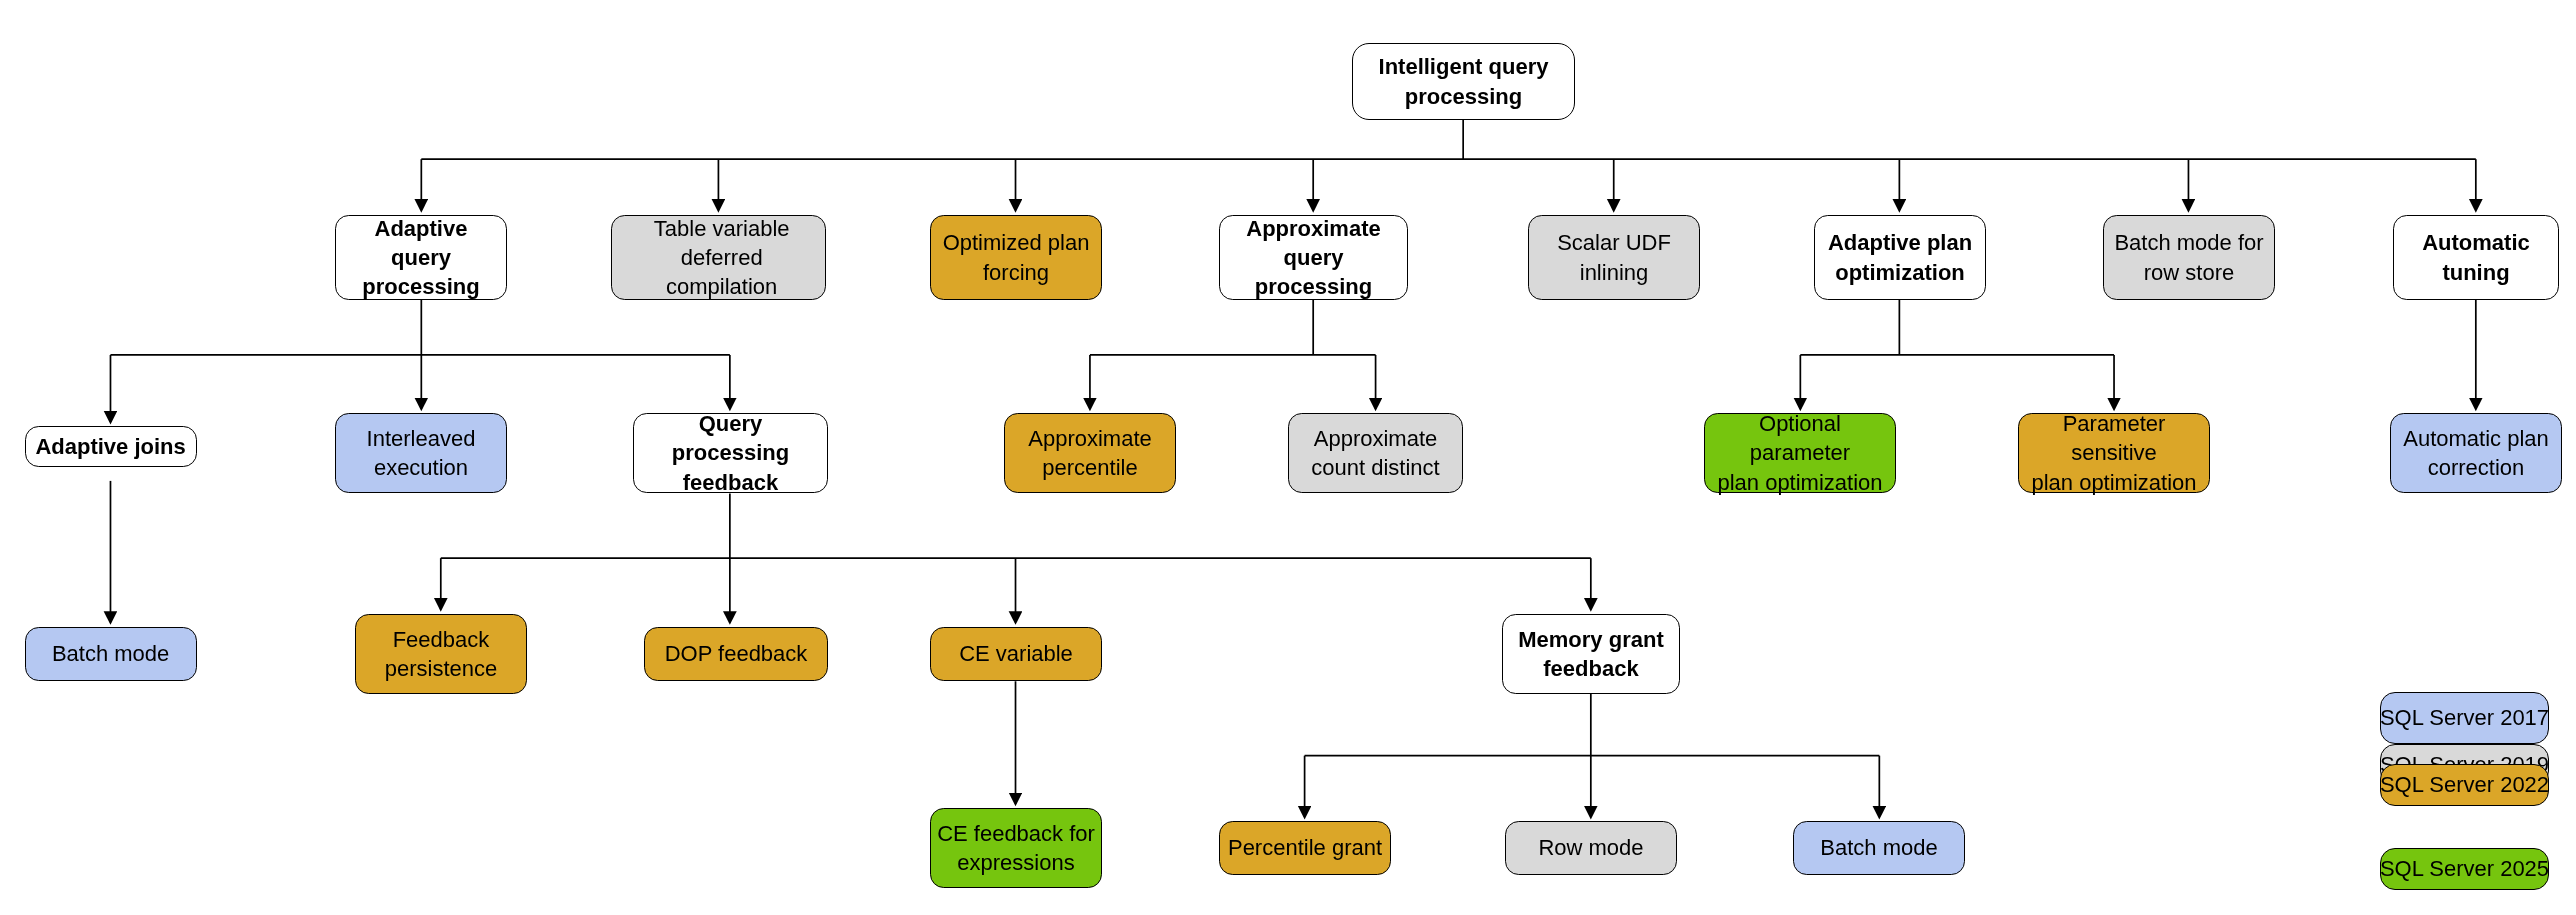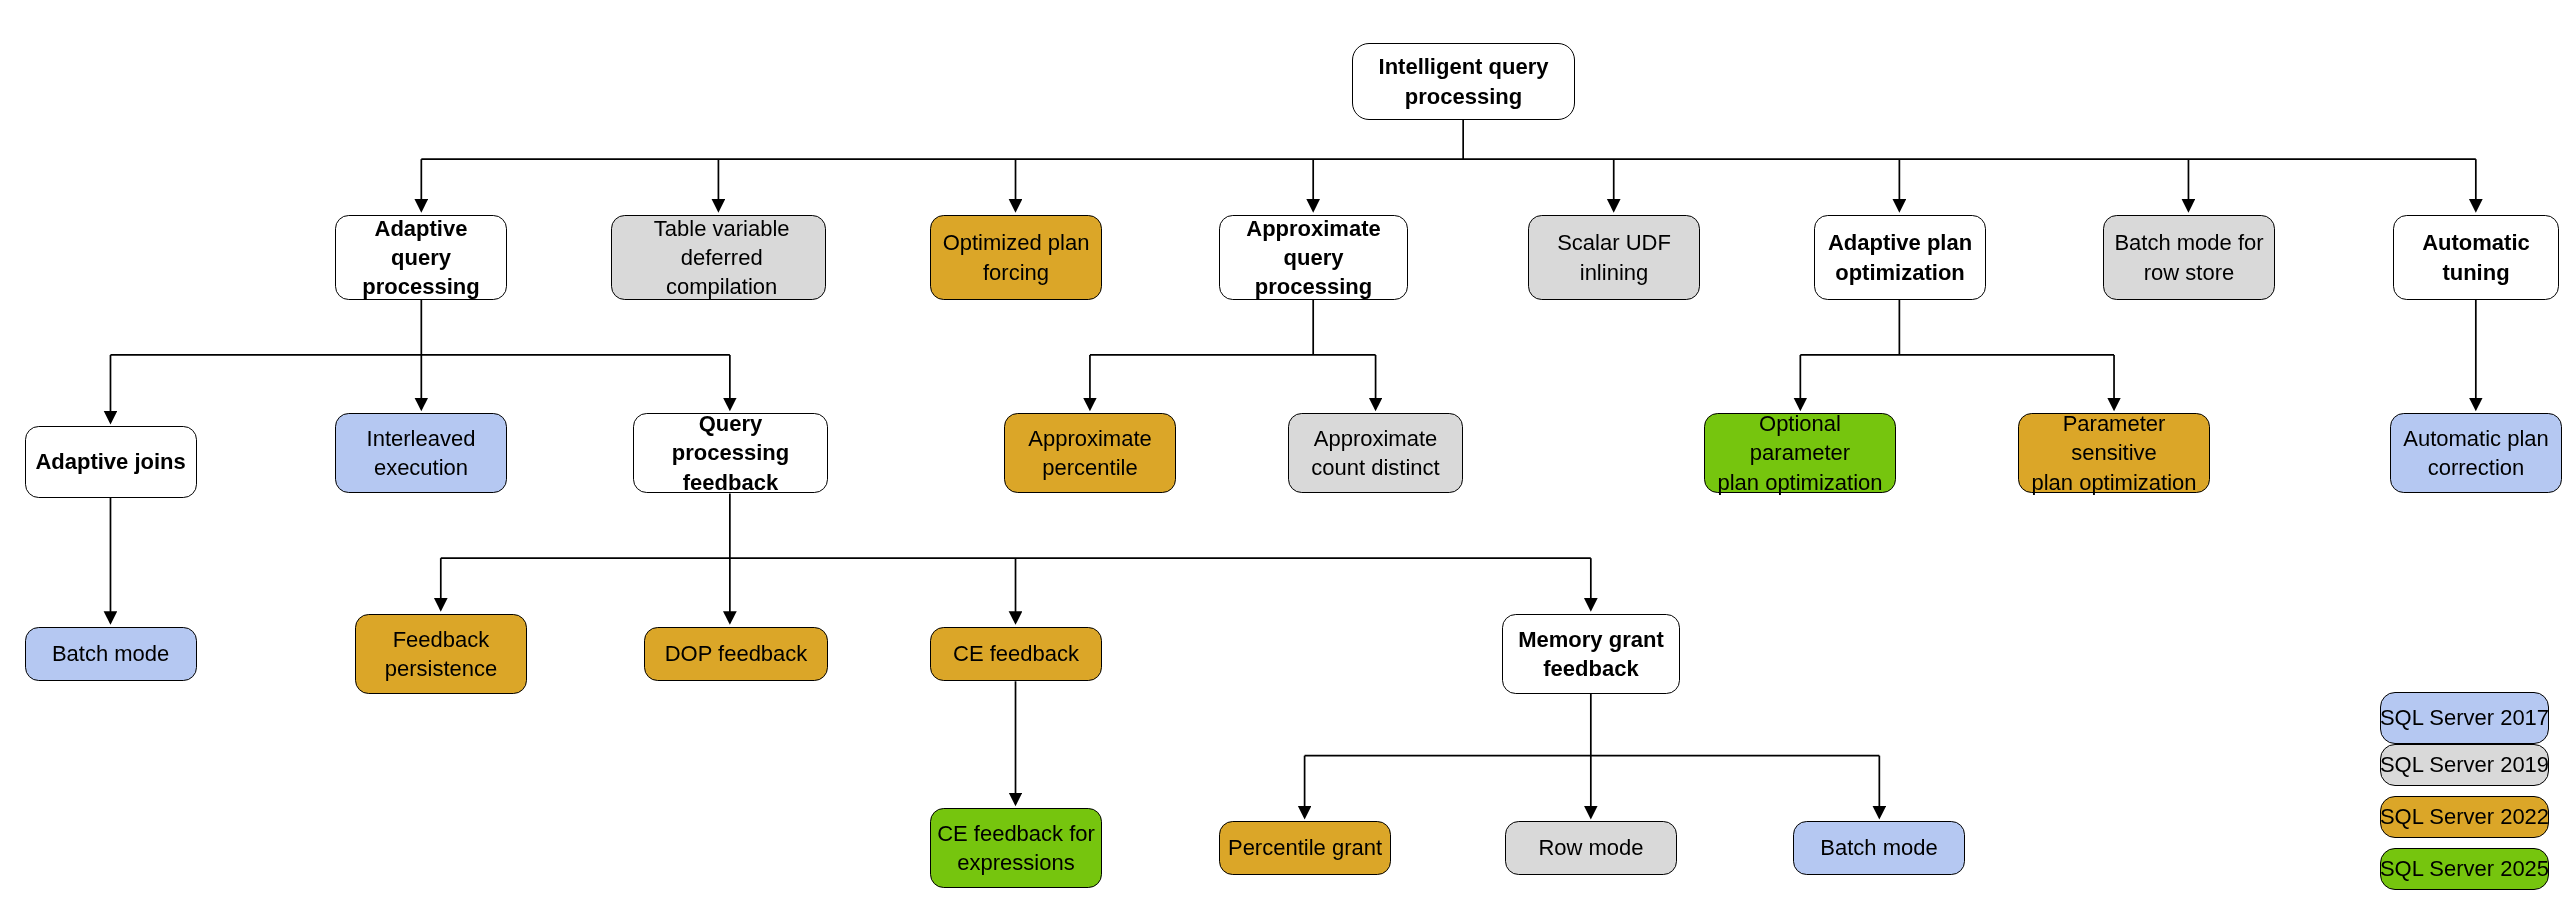--- a/index.html
+++ b/index.html
@@ -111,51 +111,51 @@
 query processing</div>
   <div class="node" style="left: 1528px; top: 215px; width: 172px; height: 85px; background: rgb(217, 217, 217);">Scalar UDF
 inlining</div>
   <div class="node cat" style="left: 1814px; top: 215px; width: 172px; height: 85px; background: rgb(255, 255, 255);">Adaptive plan
 optimization</div>
   <div class="node" style="left: 2103px; top: 215px; width: 172px; height: 85px; background: rgb(217, 217, 217);">Batch mode for
 row store</div>
   <div class="node cat" style="left: 2393px; top: 215px; width: 166px; height: 85px; background: rgb(255, 255, 255);">Automatic
 tuning</div>
 
-  <div class="node cat" style="left: 24.6px; top: 426px; width: 172px; height: 72px; background: rgb(255, 255, 255);">Adaptive joins</div>
+  <div class="node cat" style="left: 24.6px; top: 426px; width: 172px; height: 41px; background: rgb(255, 255, 255);">Adaptive joins</div>
   <div class="node" style="left: 335px; top: 413px; width: 172px; height: 80px; background: rgb(181, 200, 242);">Interleaved
 execution</div>
   <div class="node cat" style="left: 633px; top: 413px; width: 195px; height: 80px; background: rgb(255, 255, 255);">Query processing
 feedback</div>
   <div class="node" style="left: 1004px; top: 413px; width: 172px; height: 80px; background: rgb(219, 166, 40);">Approximate
 percentile</div>
   <div class="node" style="left: 1288px; top: 413px; width: 175px; height: 80px; background: rgb(217, 217, 217);">Approximate
 count distinct</div>
   <div class="node" style="left: 1704px; top: 413px; width: 192px; height: 80px; background: rgb(118, 197, 14);">Optional parameter
 plan optimization</div>
   <div class="node" style="left: 2018px; top: 413px; width: 192px; height: 80px; background: rgb(219, 166, 40);">Parameter sensitive
 plan optimization</div>
   <div class="node" style="left: 2390px; top: 413px; width: 172px; height: 80px; background: rgb(181, 200, 242);">Automatic plan
 correction</div>
 
   <div class="node" style="left: 24.6px; top: 627px; width: 172px; height: 54px; background: rgb(181, 200, 242);">Batch mode</div>
   <div class="node" style="left: 355px; top: 614px; width: 172px; height: 80px; background: rgb(219, 166, 40);">Feedback
 persistence</div>
   <div class="node" style="left: 644px; top: 627px; width: 184px; height: 54px; background: rgb(219, 166, 40);">DOP feedback</div>
-  <div class="node" style="left: 930px; top: 627px; width: 172px; height: 54px; background: rgb(219, 166, 40);">CE feedback</div>
+  <div class="node" style="left: 930px; top: 627px; width: 172px; height: 54px; background: rgb(219, 166, 40);">CE variable</div>
   <div class="node cat" style="left: 1502px; top: 614px; width: 178px; height: 80px; background: rgb(255, 255, 255);">Memory grant
 feedback</div>
 
   <div class="node" style="left: 930px; top: 808px; width: 172px; height: 80px; background: rgb(118, 197, 14);">CE feedback for
 expressions</div>
   <div class="node" style="left: 1219px; top: 821px; width: 172px; height: 54px; background: rgb(219, 166, 40);">Percentile grant</div>
   <div class="node" style="left: 1505px; top: 821px; width: 172px; height: 54px; background: rgb(217, 217, 217);">Row mode</div>
   <div class="node" style="left: 1793px; top: 821px; width: 172px; height: 54px; background: rgb(181, 200, 242);">Batch mode</div>
 
   <div>
     <div class="legend-item" style="left: 2380px; top: 692px; width: 169px; height: 52px; background: rgb(181, 200, 242); text-align: center;">SQL Server 2017</div>
     <div class="legend-item" style="left: 2380px; top: 744px; width: 169px; height: 42px; background: rgb(217, 217, 217);">SQL Server 2019</div>
-    <div class="legend-item" style="left: 2380px; top: 796px; width: 169px; height: 42px; background: rgb(219, 166, 40);">SQL Server 2022</div>
+    <div class="legend-item" style="left: 2380px; top: 764px; width: 169px; height: 42px; background: rgb(219, 166, 40);">SQL Server 2022</div>
     <div class="legend-item" style="left: 2380px; top: 848px; width: 169px; height: 42px; background: rgb(118, 197, 14);">SQL Server 2025</div>
   </div>
 
 </div>
 
 
 </body></html>

